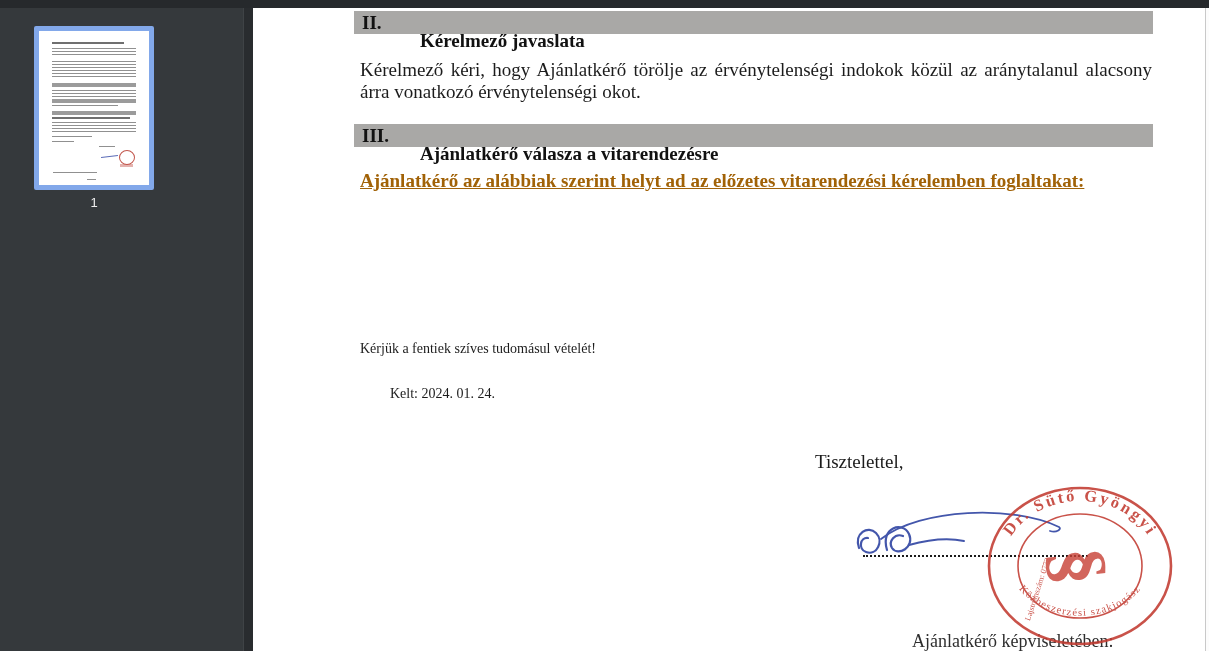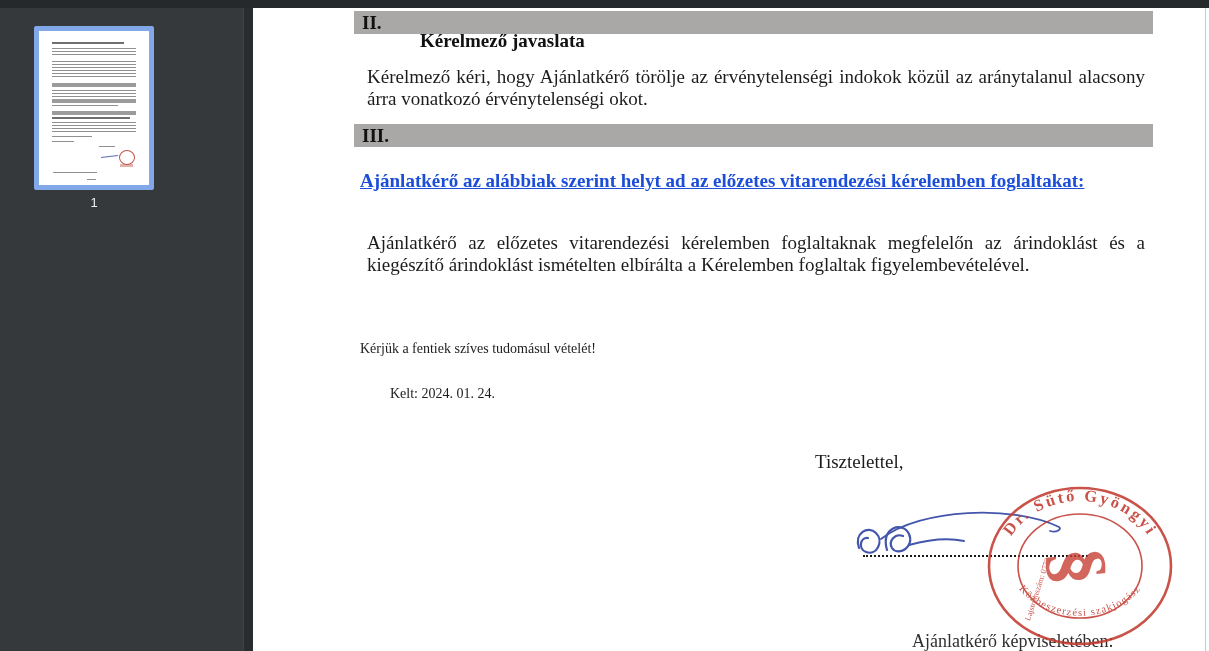--- a/index.html
+++ b/index.html
@@ -29,23 +29,23 @@
   .page{position:absolute;left:8px;top:0;width:952px;height:643px;background:#ffffff;color:#1c1c1c;}
   .page-edge{position:absolute;left:960px;top:0;width:1px;height:643px;background:#c9c9c9;}
   .right-gutter{position:absolute;left:961px;top:0;width:3px;height:643px;background:#fcfcfc;}
   
   .hbar{position:absolute;left:101px;width:799px;height:23px;background:#a9a8a6;
         display:flex;align-items:center;font-weight:bold;font-size:19px;color:#111;}
   .hbar .num{width:58px;padding-left:8px;box-sizing:content-box;}
   .hbar .ttl{margin-top:36px;}
   .para{position:absolute;left:107px;width:792px;font-size:19px;line-height:21.5px;
         text-align:justify;color:#1c1c1c;}
-  .para p{margin:7px;}
+  .para p{margin:0;}
   .subtitle{position:absolute;left:107px;width:792px;font-size:19px;font-weight:bold;
-        text-decoration:underline;color:#1d4ed8;}
+        text-decoration:underline;color:#a16207;}
   .plain{position:absolute;left:107px;font-size:14px;color:#1c1c1c;white-space:nowrap;}
   .salut{position:absolute;left:562px;top:419px;font-size:19px;color:#1c1c1c;margin-top:24px;}
   .rep{position:absolute;left:659px;top:575px;font-size:18px;line-height:21px;color:#2e2e2e;margin-top:48px;}
   .sig-svg{position:absolute;left:598px;top:496px;}
   .dotted-line{position:absolute;left:610px;top:547px;width:225px;height:0;
         border-bottom:2px dotted #1a1a1a;}
   .stamp-svg{position:absolute;left:727px;top:470px;opacity:.88;}
 </style>
 </head>
 <body>
@@ -86,26 +86,26 @@
         <span class="num">II.</span>
         <span class="ttl">Kérelmező javaslata</span>
       </div>
 
       <div class="para" style="top:51px;">
         <p>Kérelmező kéri, hogy Ajánlatkérő törölje az érvénytelenségi indokok közül az aránytalanul alacsony árra vonatkozó érvénytelenségi okot.</p>
       </div>
 
       <div class="hbar" style="top:116px;">
         <span class="num">III.</span>
+        <span class="ttl">Ajánlatkérő válasza a vitarendezésre</span>
       </div>
 
       <div class="subtitle" style="top:162px;">Ajánlatkérő az alábbiak szerint helyt ad az előzetes vitarendezési kérelemben foglaltakat:</div>
 
       <div class="para" style="top:217px;">
-        <p>Ajánlatkérő az előzetes vitarendezési kérelemben foglaltaknak megfelelőn az árindoklást és a kiegészítő árindoklást ismételten elbírálta a Kérelemben foglaltak figyelembevételével.</p>
       </div>
 
       <div class="plain" style="top:333px;">Kérjük a fentiek szíves tudomásul vételét!</div>
 
       <div class="plain" style="top:378px;margin-left:30px;">Kelt: 2024. 01. 24.</div>
 
       <div class="salut">Tisztelettel,</div>
 
       <svg class="sig-svg" width="225" height="70" viewBox="0 0 225 70">
         <g fill="none" stroke-linecap="round" stroke="#4356ab">

